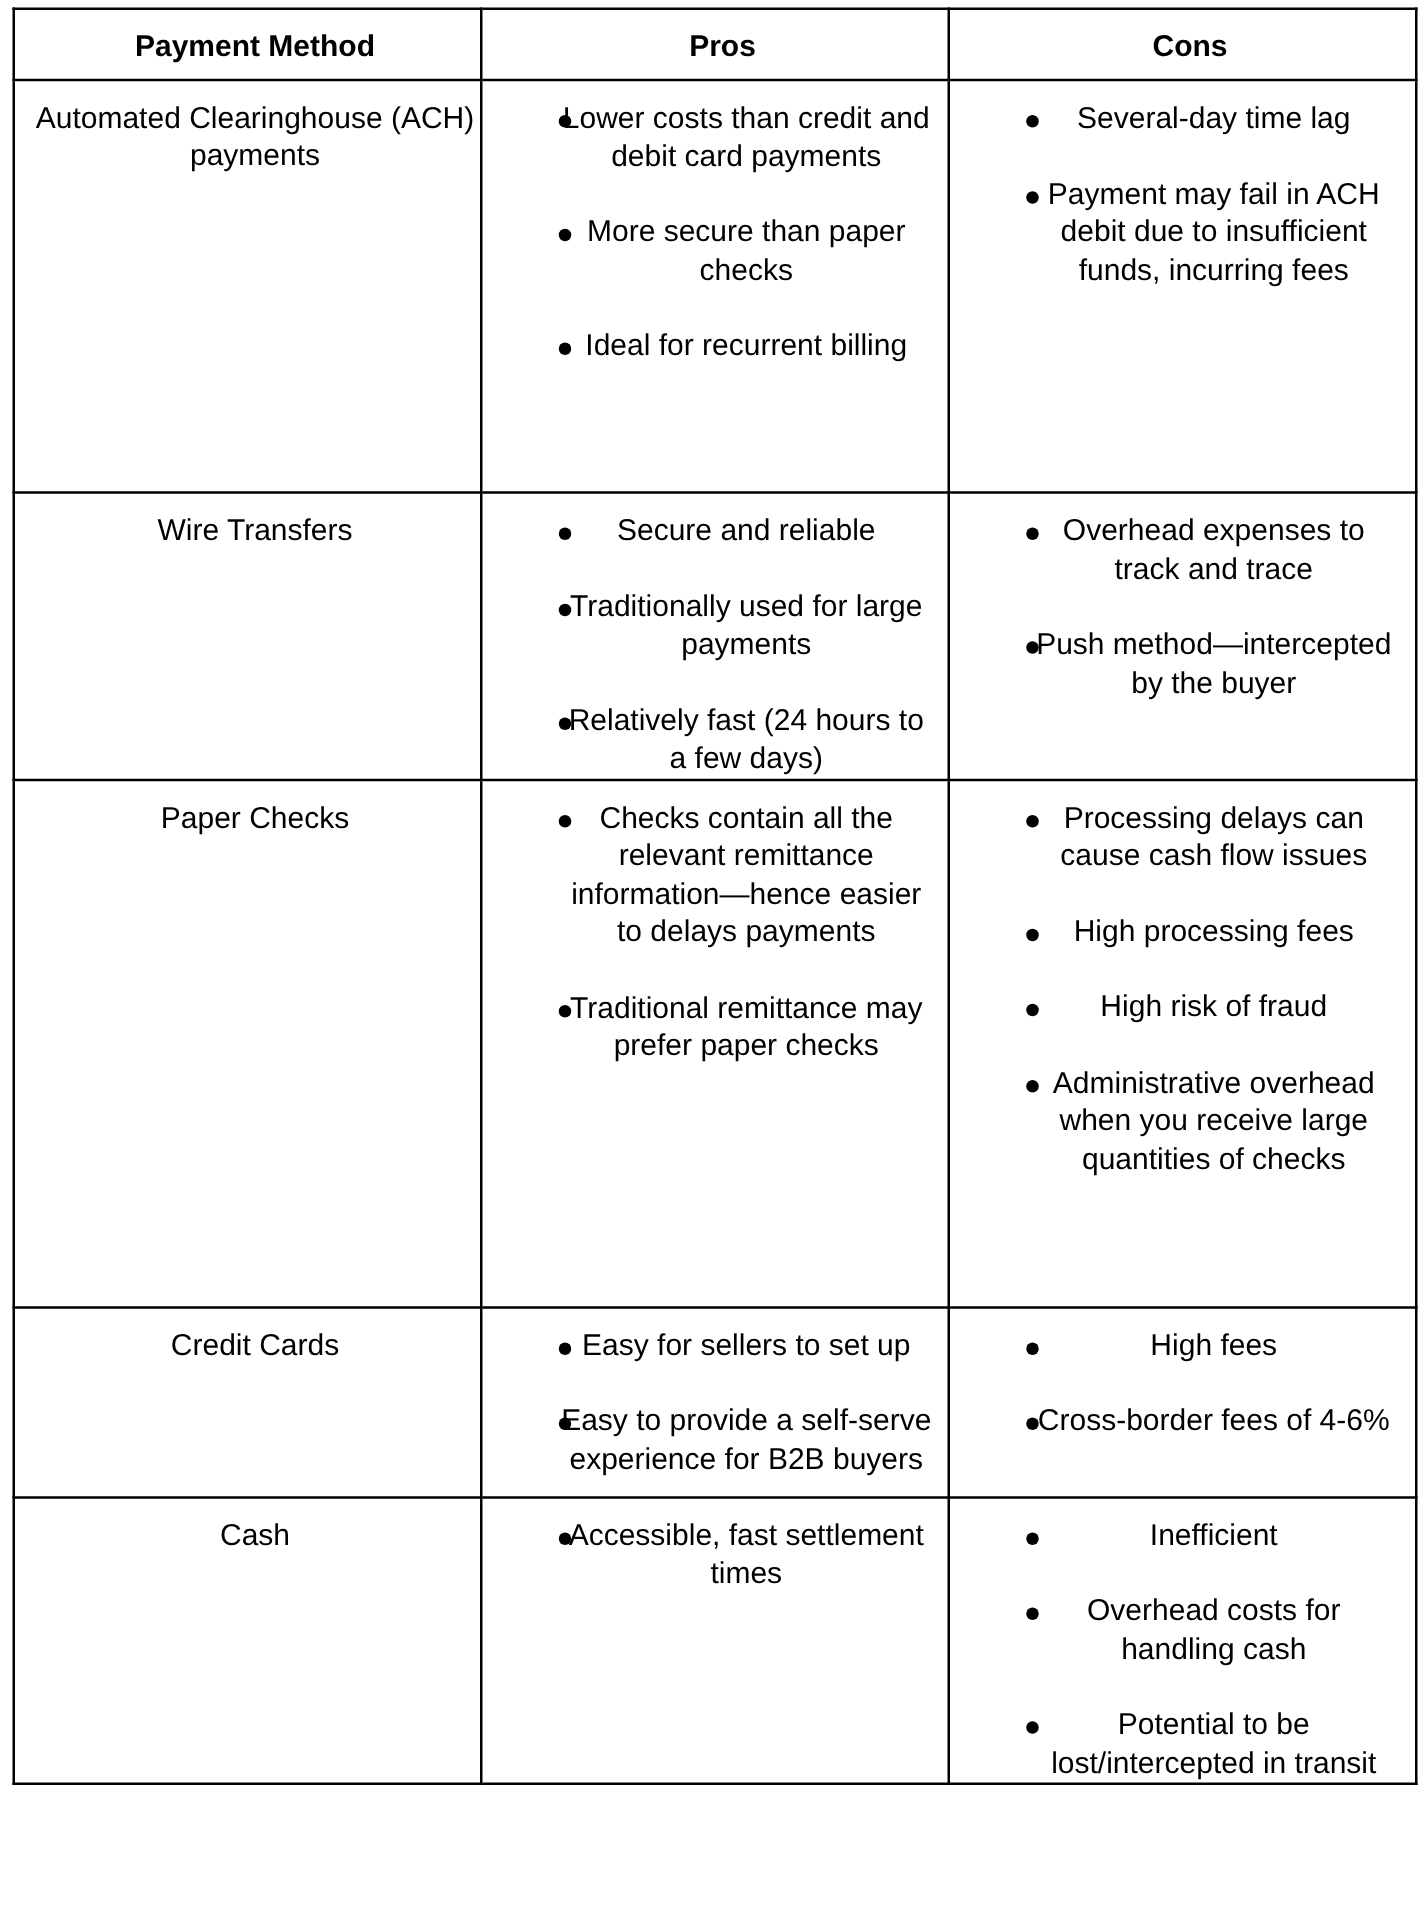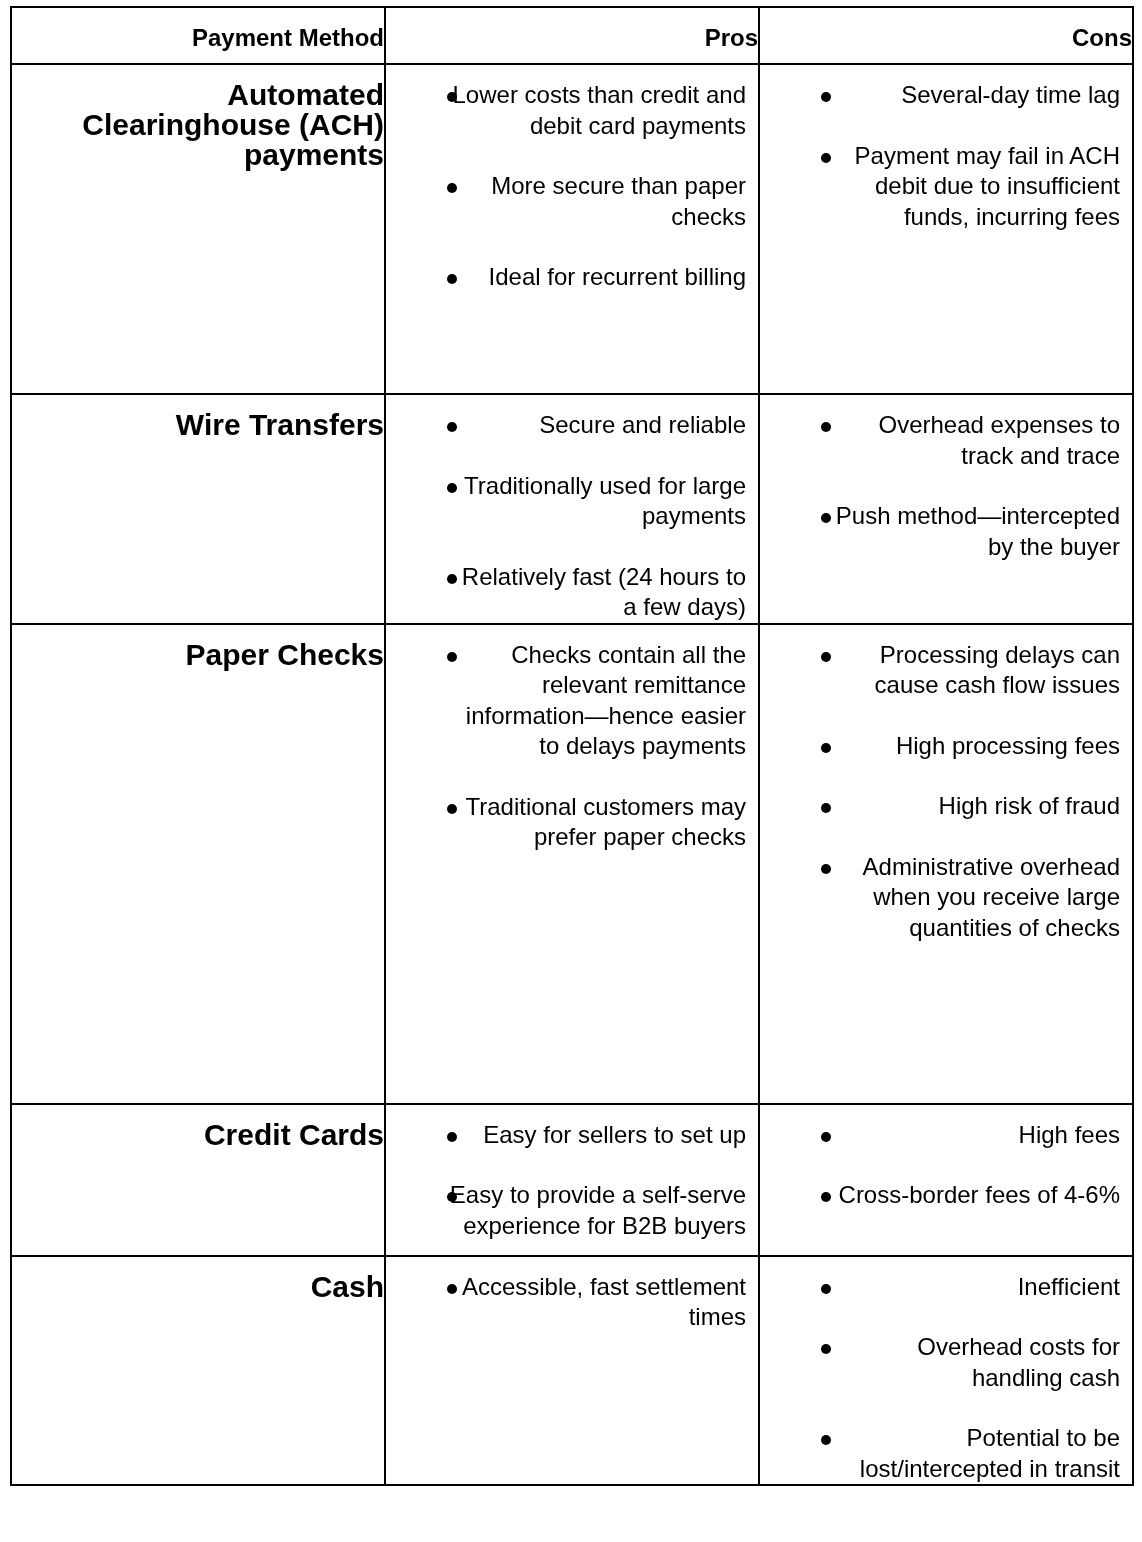--- a/index.html
+++ b/index.html
@@ -1,23 +1,23 @@
 <!DOCTYPE html>
 <html><head>
 <meta charset="utf-8">
 <style>
   html,body{margin:0;padding:0;background:#fff;}
   body{width:1142px;height:1542px;position:relative;overflow:hidden;
        font-family:"Liberation Sans",sans-serif;color:#000;}
   table{position:absolute;left:10px;top:6px;border-collapse:collapse;table-layout:fixed;}
-  td,th{border:2px solid #000;vertical-align:top;padding:0;text-align:right;}
+  td,th{border:2px solid #000;vertical-align:top;padding:0;text-align:center;}
   .c1{width:374px;} .c2{width:374px;} .c3{width:374px;}
   th{height:55px;font-weight:bold;font-size:24px;line-height:30px;}
   th span{display:block;padding:15px 0 0 12px;}
-  .method{font-weight:bold;font-size:30px;line-height:30px;padding:15px 0 0 12px;}
+  .method{font-weight:normal;font-size:24px;line-height:30px;padding:15px 0 0 12px;}
   ul{list-style:none;margin:0;padding:15px 12px 0 0;}
   li{position:relative;padding-left:62px;font-size:24px;line-height:30.5px;margin-bottom:30px;}
   li .dot{position:absolute;left:61px;top:12px;width:10px;height:10px;border-radius:50%;background:#000;}
   li:last-child{margin-bottom:0;}
 </style>
 </head>
 <body>
 
 <table>
   <colgroup>
@@ -69,28 +69,28 @@
     </ul>
         </td>
     <td>
           <ul>
       <li><i class="dot"></i><span>Overhead expenses to track and trace</span></li>
       <li><i class="dot"></i><span>Push method—intercepted by the buyer</span></li>
     </ul>
         </td>
   </tr>
 
-  <tr style="height:480px">
+  <tr style="height:422px">
     <td>
           <div class="method">Paper Checks</div>
         </td>
     <td>
           <ul>
       <li><i class="dot"></i><span>Checks contain all the relevant remittance information—hence easier to delays payments</span></li>
-      <li><i class="dot"></i><span>Traditional customers may prefer paper checks</span></li>
+      <li><i class="dot"></i><span>Traditional remittance may prefer paper checks</span></li>
     </ul>
         </td>
     <td>
           <ul>
       <li><i class="dot"></i><span>Processing delays can cause cash flow issues</span></li>
       <li><i class="dot"></i><span>High processing fees</span></li>
       <li><i class="dot"></i><span>High risk of fraud</span></li>
       <li><i class="dot"></i><span>Administrative overhead when you receive large quantities of checks</span></li>
     </ul>
         </td>

